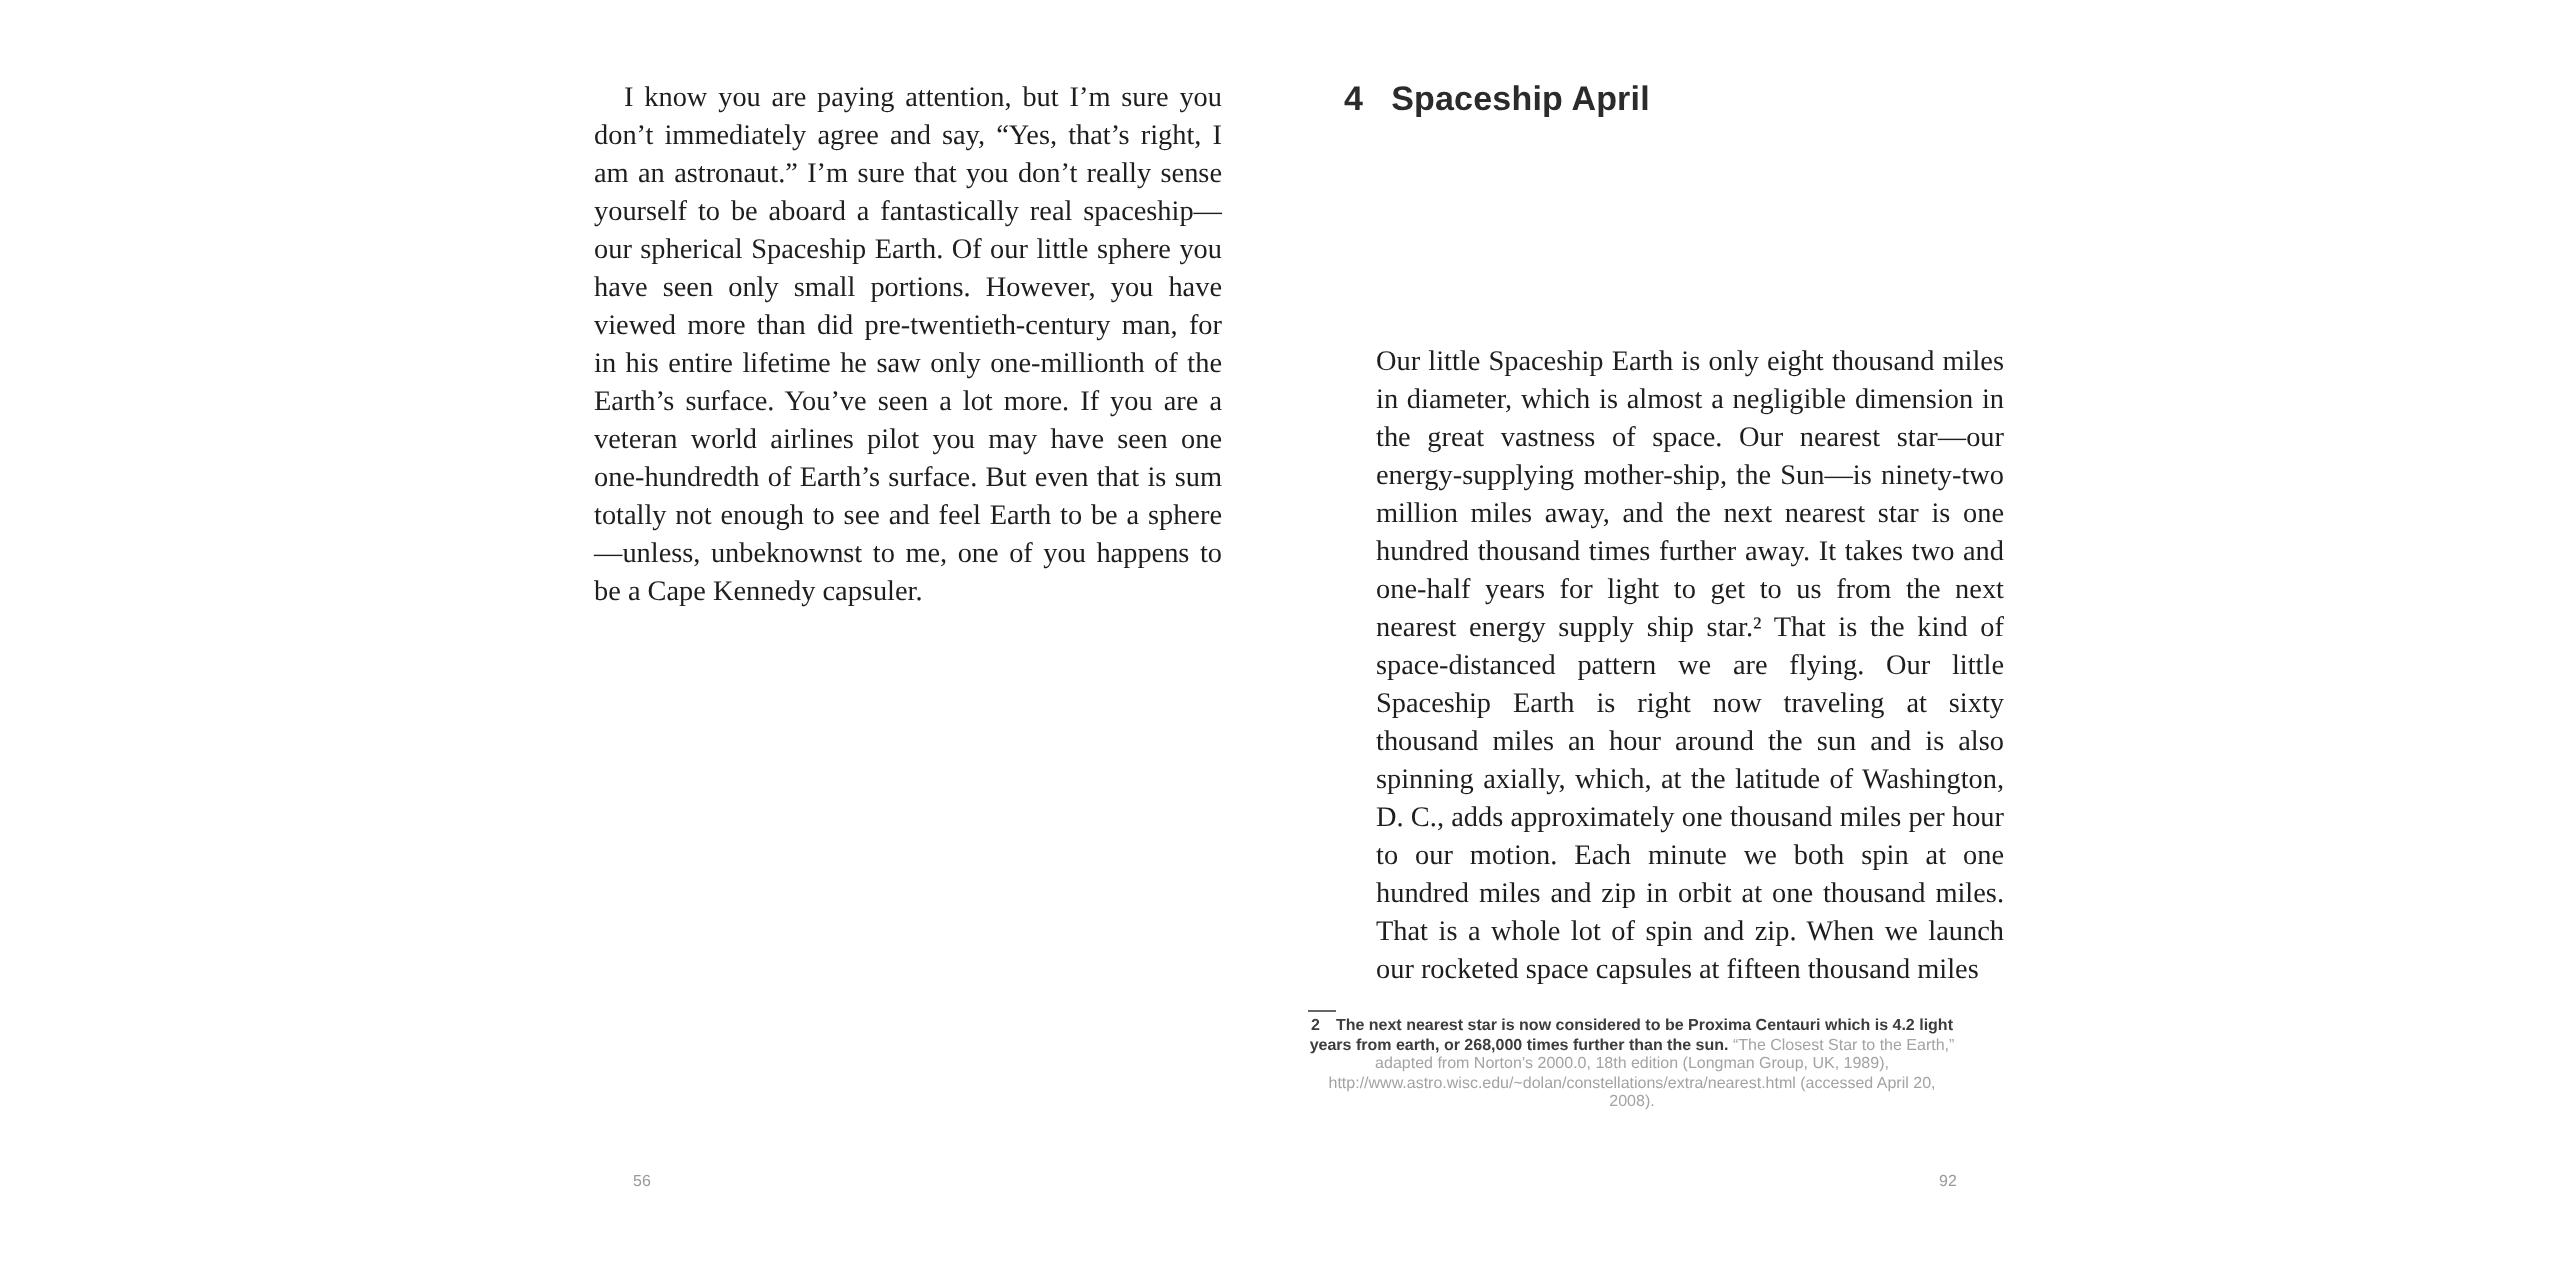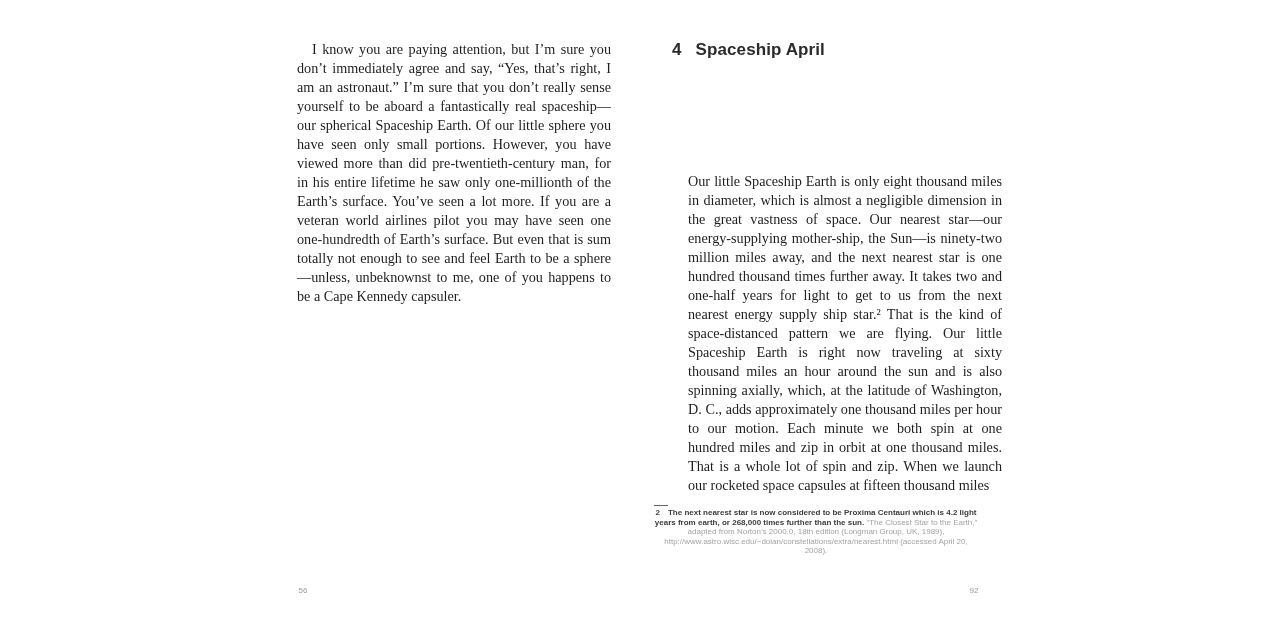--- a/index.html
+++ b/index.html
@@ -86,21 +86,21 @@
   
   .folio {
     position: absolute;
     top: 586px;
     width: 30px;
     text-align: center;
     font-family: "Liberation Sans", sans-serif;
     font-size: 8px;
     color: #9a9a9a;
   }
-  .folio-left  { left: 288px; }
+  .folio-left  { left: 306px; }
   .folio-right { left: 959px; }
 </style>
 </head>
 <body>
 
 <div class="spread">
 
   <div class="text-col col-left">
     <p class="para indent">I know you are paying attention, but I’m sure you don’t immediately agree and say, “Yes, that’s right, I am an astronaut.” I’m sure that you don’t really sense yourself to be aboard a fantastically real spaceship—our spherical Spaceship Earth. Of our little sphere you have seen only small portions. However, you have viewed more than did pre-twentieth-century man, for in his entire lifetime he saw only one-millionth of the Earth’s surface. You’ve seen a lot more. If you are a veteran world airlines pilot you may have seen one one-hundredth of Earth’s surface. But even that is sum totally not enough to see and feel Earth to be a sphere—unless, unbeknownst to me, one of you happens to be a Cape Kennedy capsuler.</p>
   </div>

